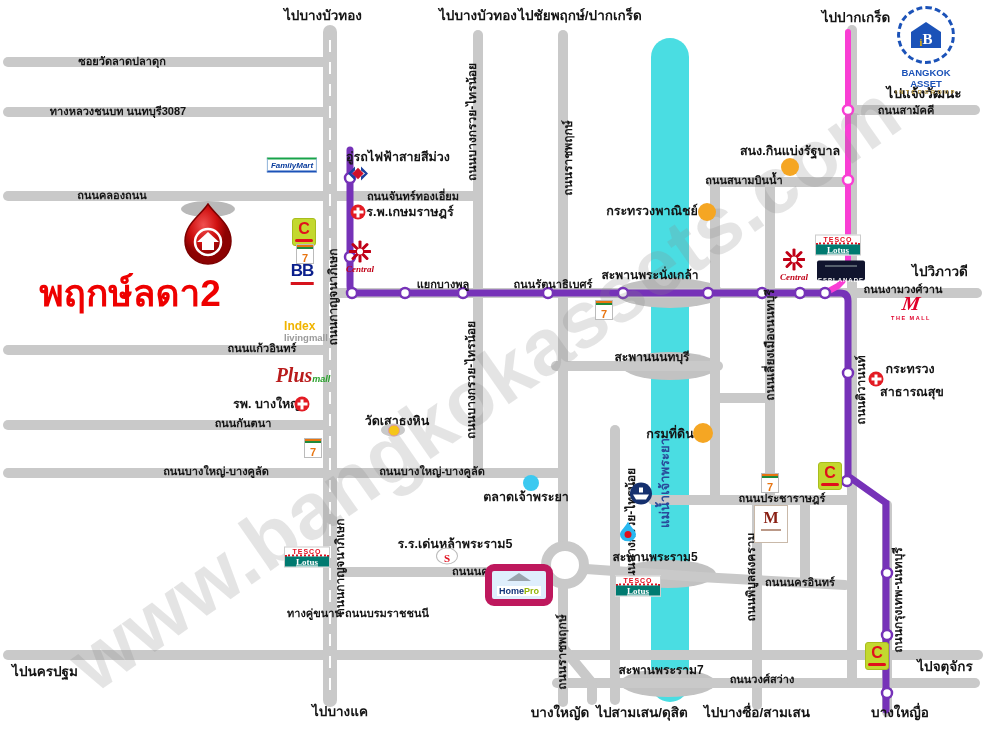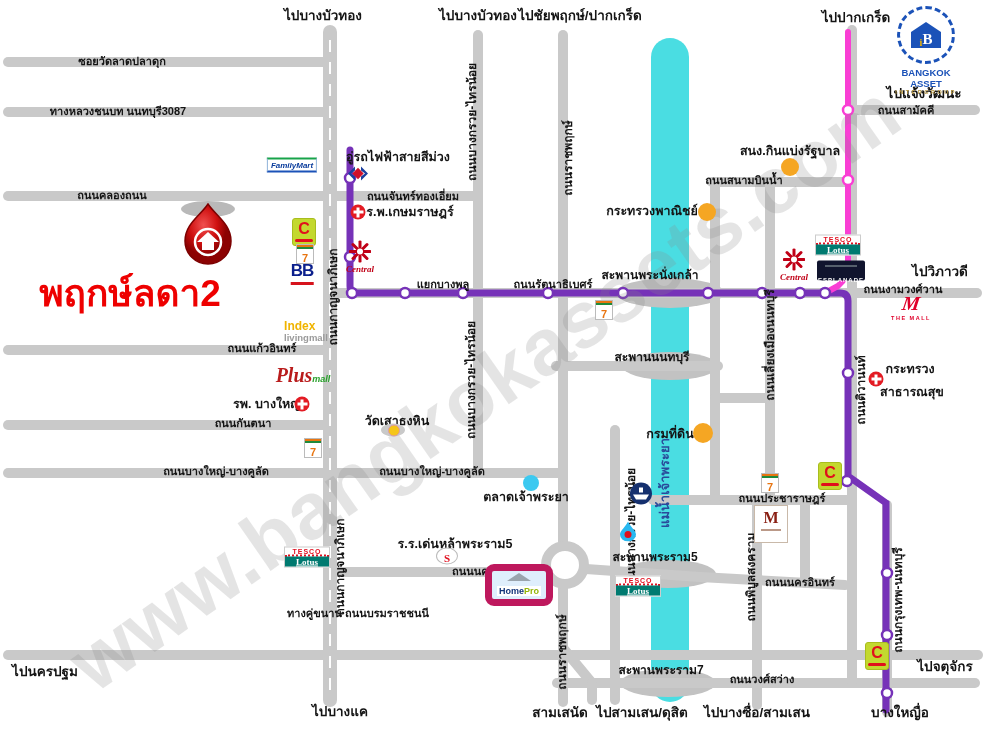--- a/index.html
+++ b/index.html
@@ -158,21 +158,21 @@
 
   <div id="labels">
       <div class="lbl k-dest" style="left: 323px; top: 16px;">ไปบางบัวทอง</div>
       <div class="lbl k-dest" style="left: 478px; top: 16px;">ไปบางบัวทอง</div>
       <div class="lbl k-dest" style="left: 580px; top: 16px;">ไปชัยพฤกษ์/ปากเกร็ด</div>
       <div class="lbl k-dest" style="left: 856px; top: 18px;">ไปปากเกร็ด</div>
       <div class="lbl k-dest" style="left: 924px; top: 94px;">ไปแจ้งวัฒนะ</div>
       <div class="lbl k-dest" style="left: 940px; top: 272px;">ไปวิภาวดี</div>
       <div class="lbl k-dest" style="left: 45px; top: 672px;">ไปนครปฐม</div>
       <div class="lbl k-dest" style="left: 340px; top: 712px;">ไปบางแค</div>
-      <div class="lbl k-dest" style="left: 560px; top: 713px;">สามเสนัด</div>
+      <div class="lbl k-dest" style="left: 560px; top: 713px;">บางใหญัด</div>
       <div class="lbl k-dest" style="left: 642px; top: 713px;">ไปสามเสน/ดุสิต</div>
       <div class="lbl k-dest" style="left: 757px; top: 713px;">ไปบางซื่อ/สามเสน</div>
       <div class="lbl k-dest" style="left: 900px; top: 713px;">บางใหญื่อ</div>
       <div class="lbl k-dest" style="left: 945px; top: 667px;">ไปจตุจักร</div>
       <div class="lbl k-road" style="left: 122px; top: 61px;">ซอยวัดลาดปลาดุก</div>
       <div class="lbl k-road" style="left: 118px; top: 111px;">ทางหลวงชนบท นนทบุรี3087</div>
       <div class="lbl k-road" style="left: 112px; top: 195px;">ถนนคลองถนน</div>
       <div class="lbl k-road" style="left: 413px; top: 196px;">ถนนจันทร์ทองเอี่ยม</div>
       <div class="lbl k-road" style="left: 906px; top: 110px;">ถนนสามัคคี</div>
       <div class="lbl k-road" style="left: 744px; top: 180px; text-align: center;">ถนนสนามบินน้ำ</div>

